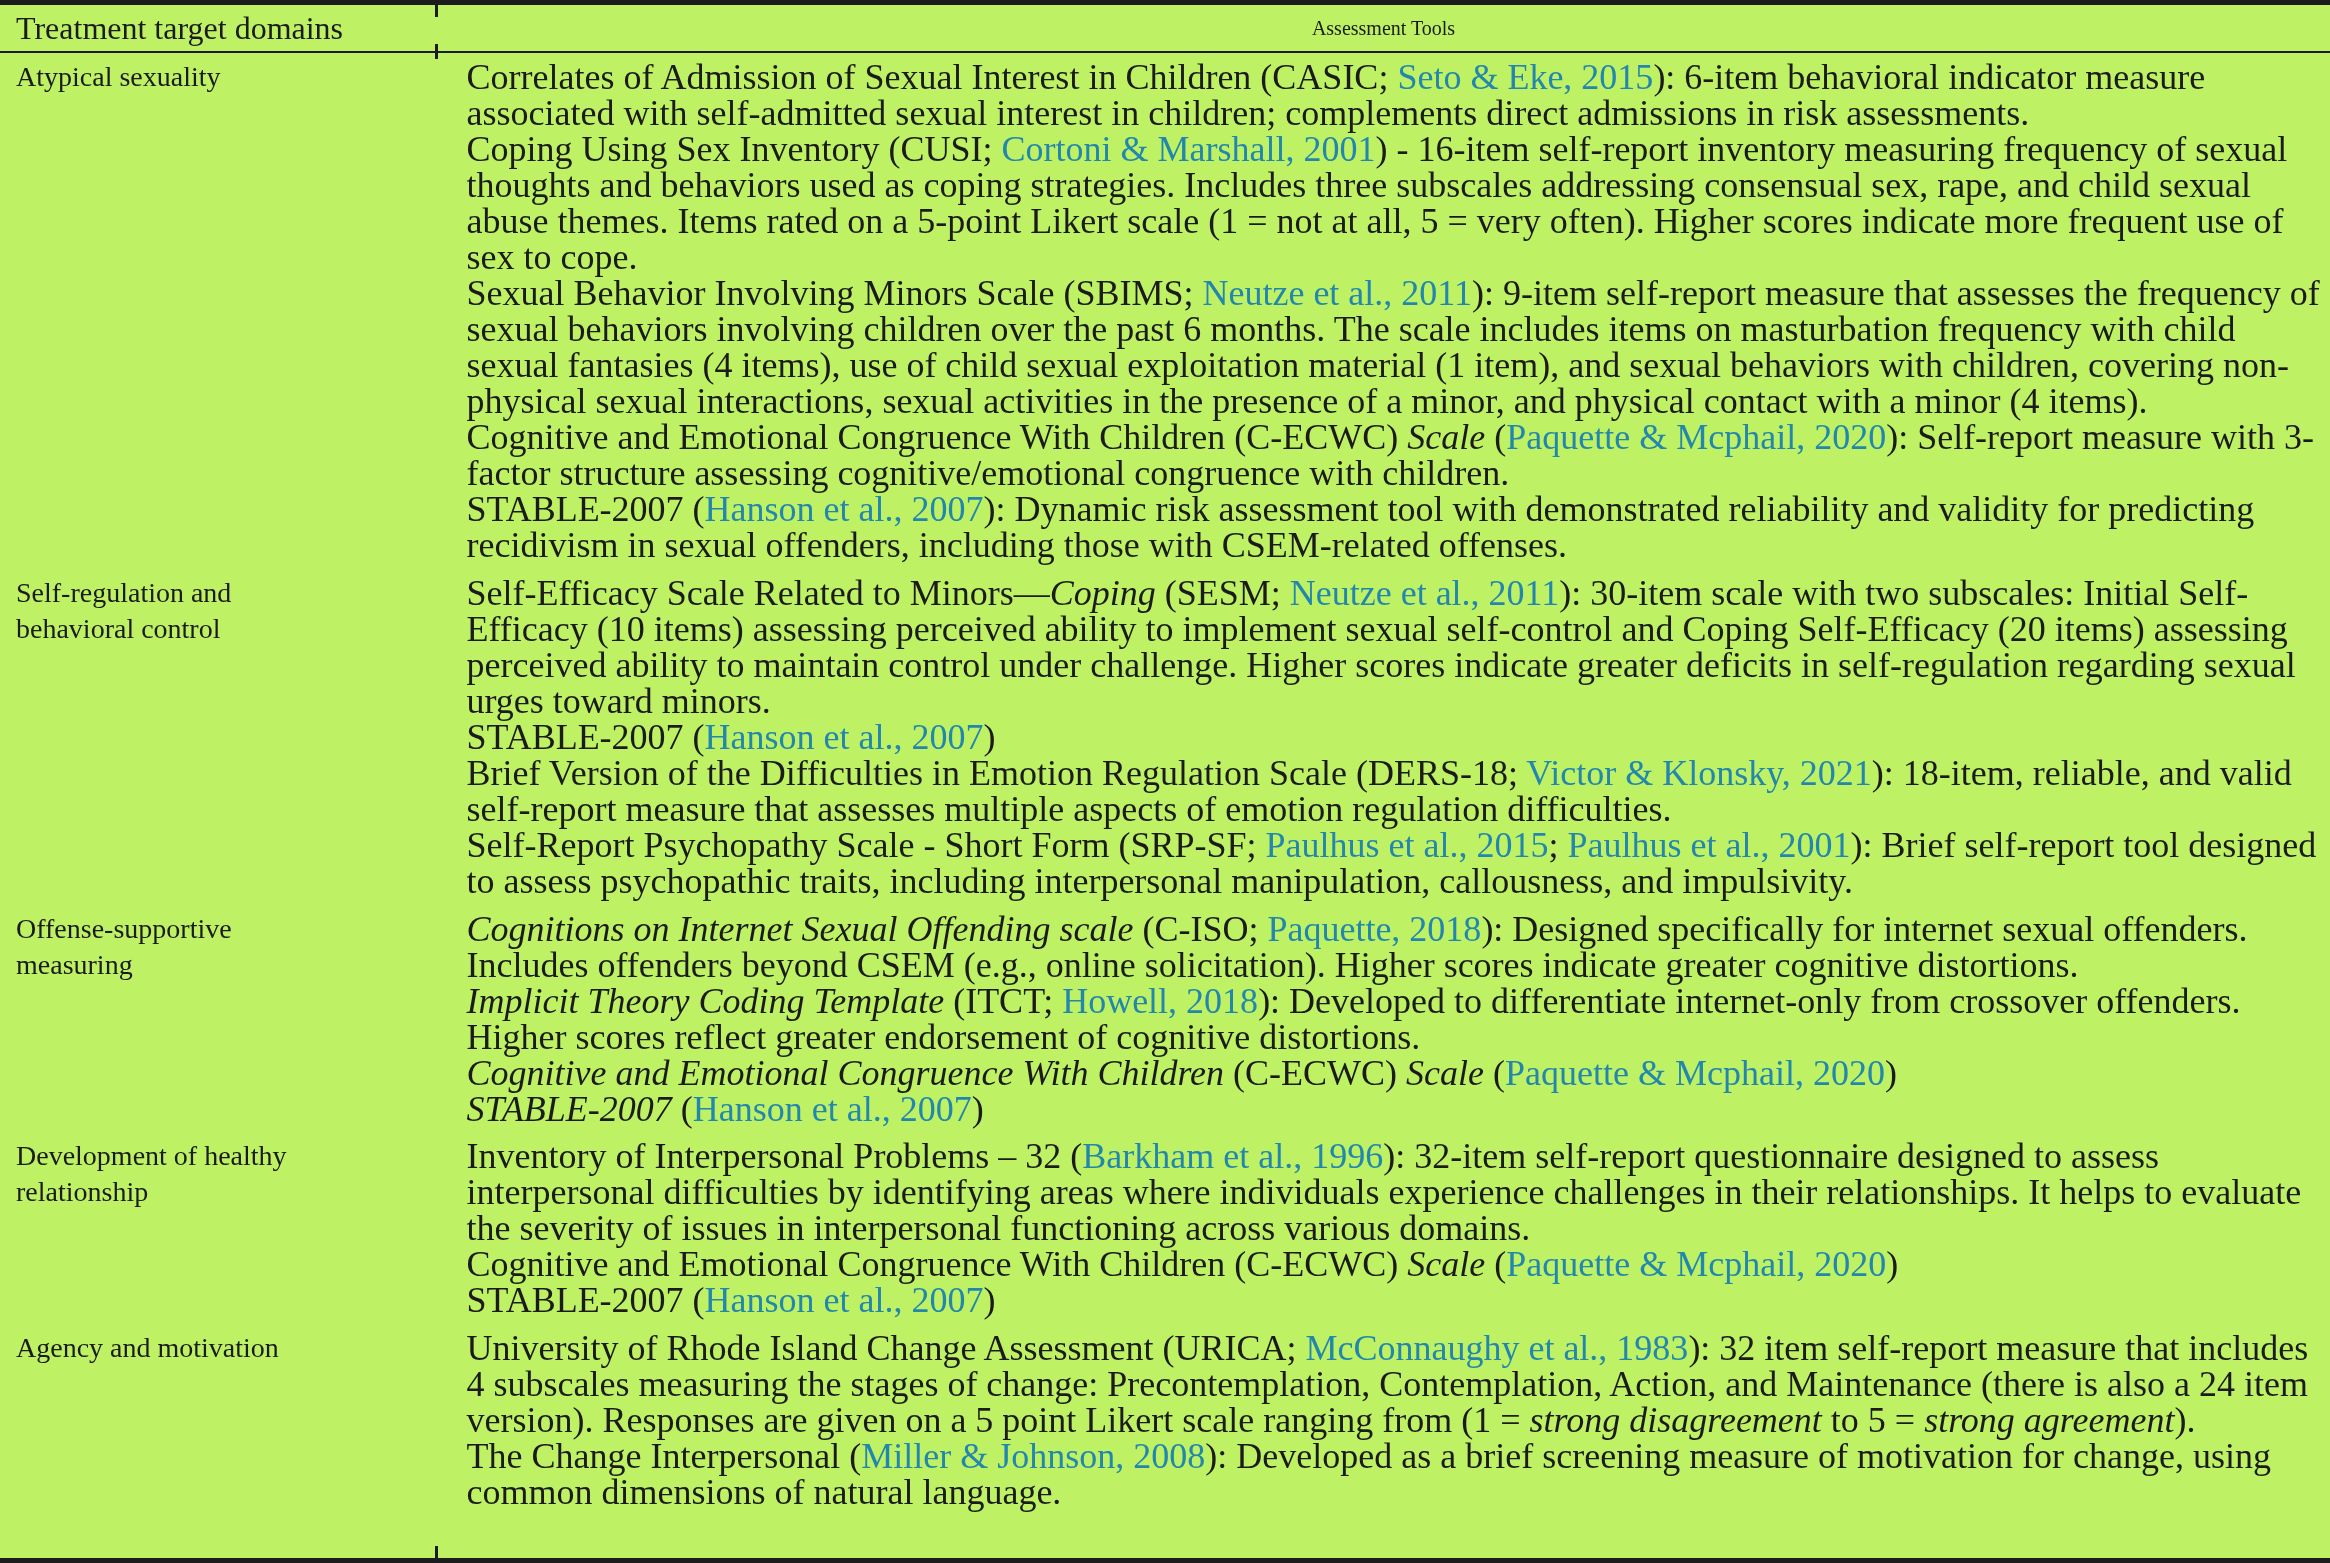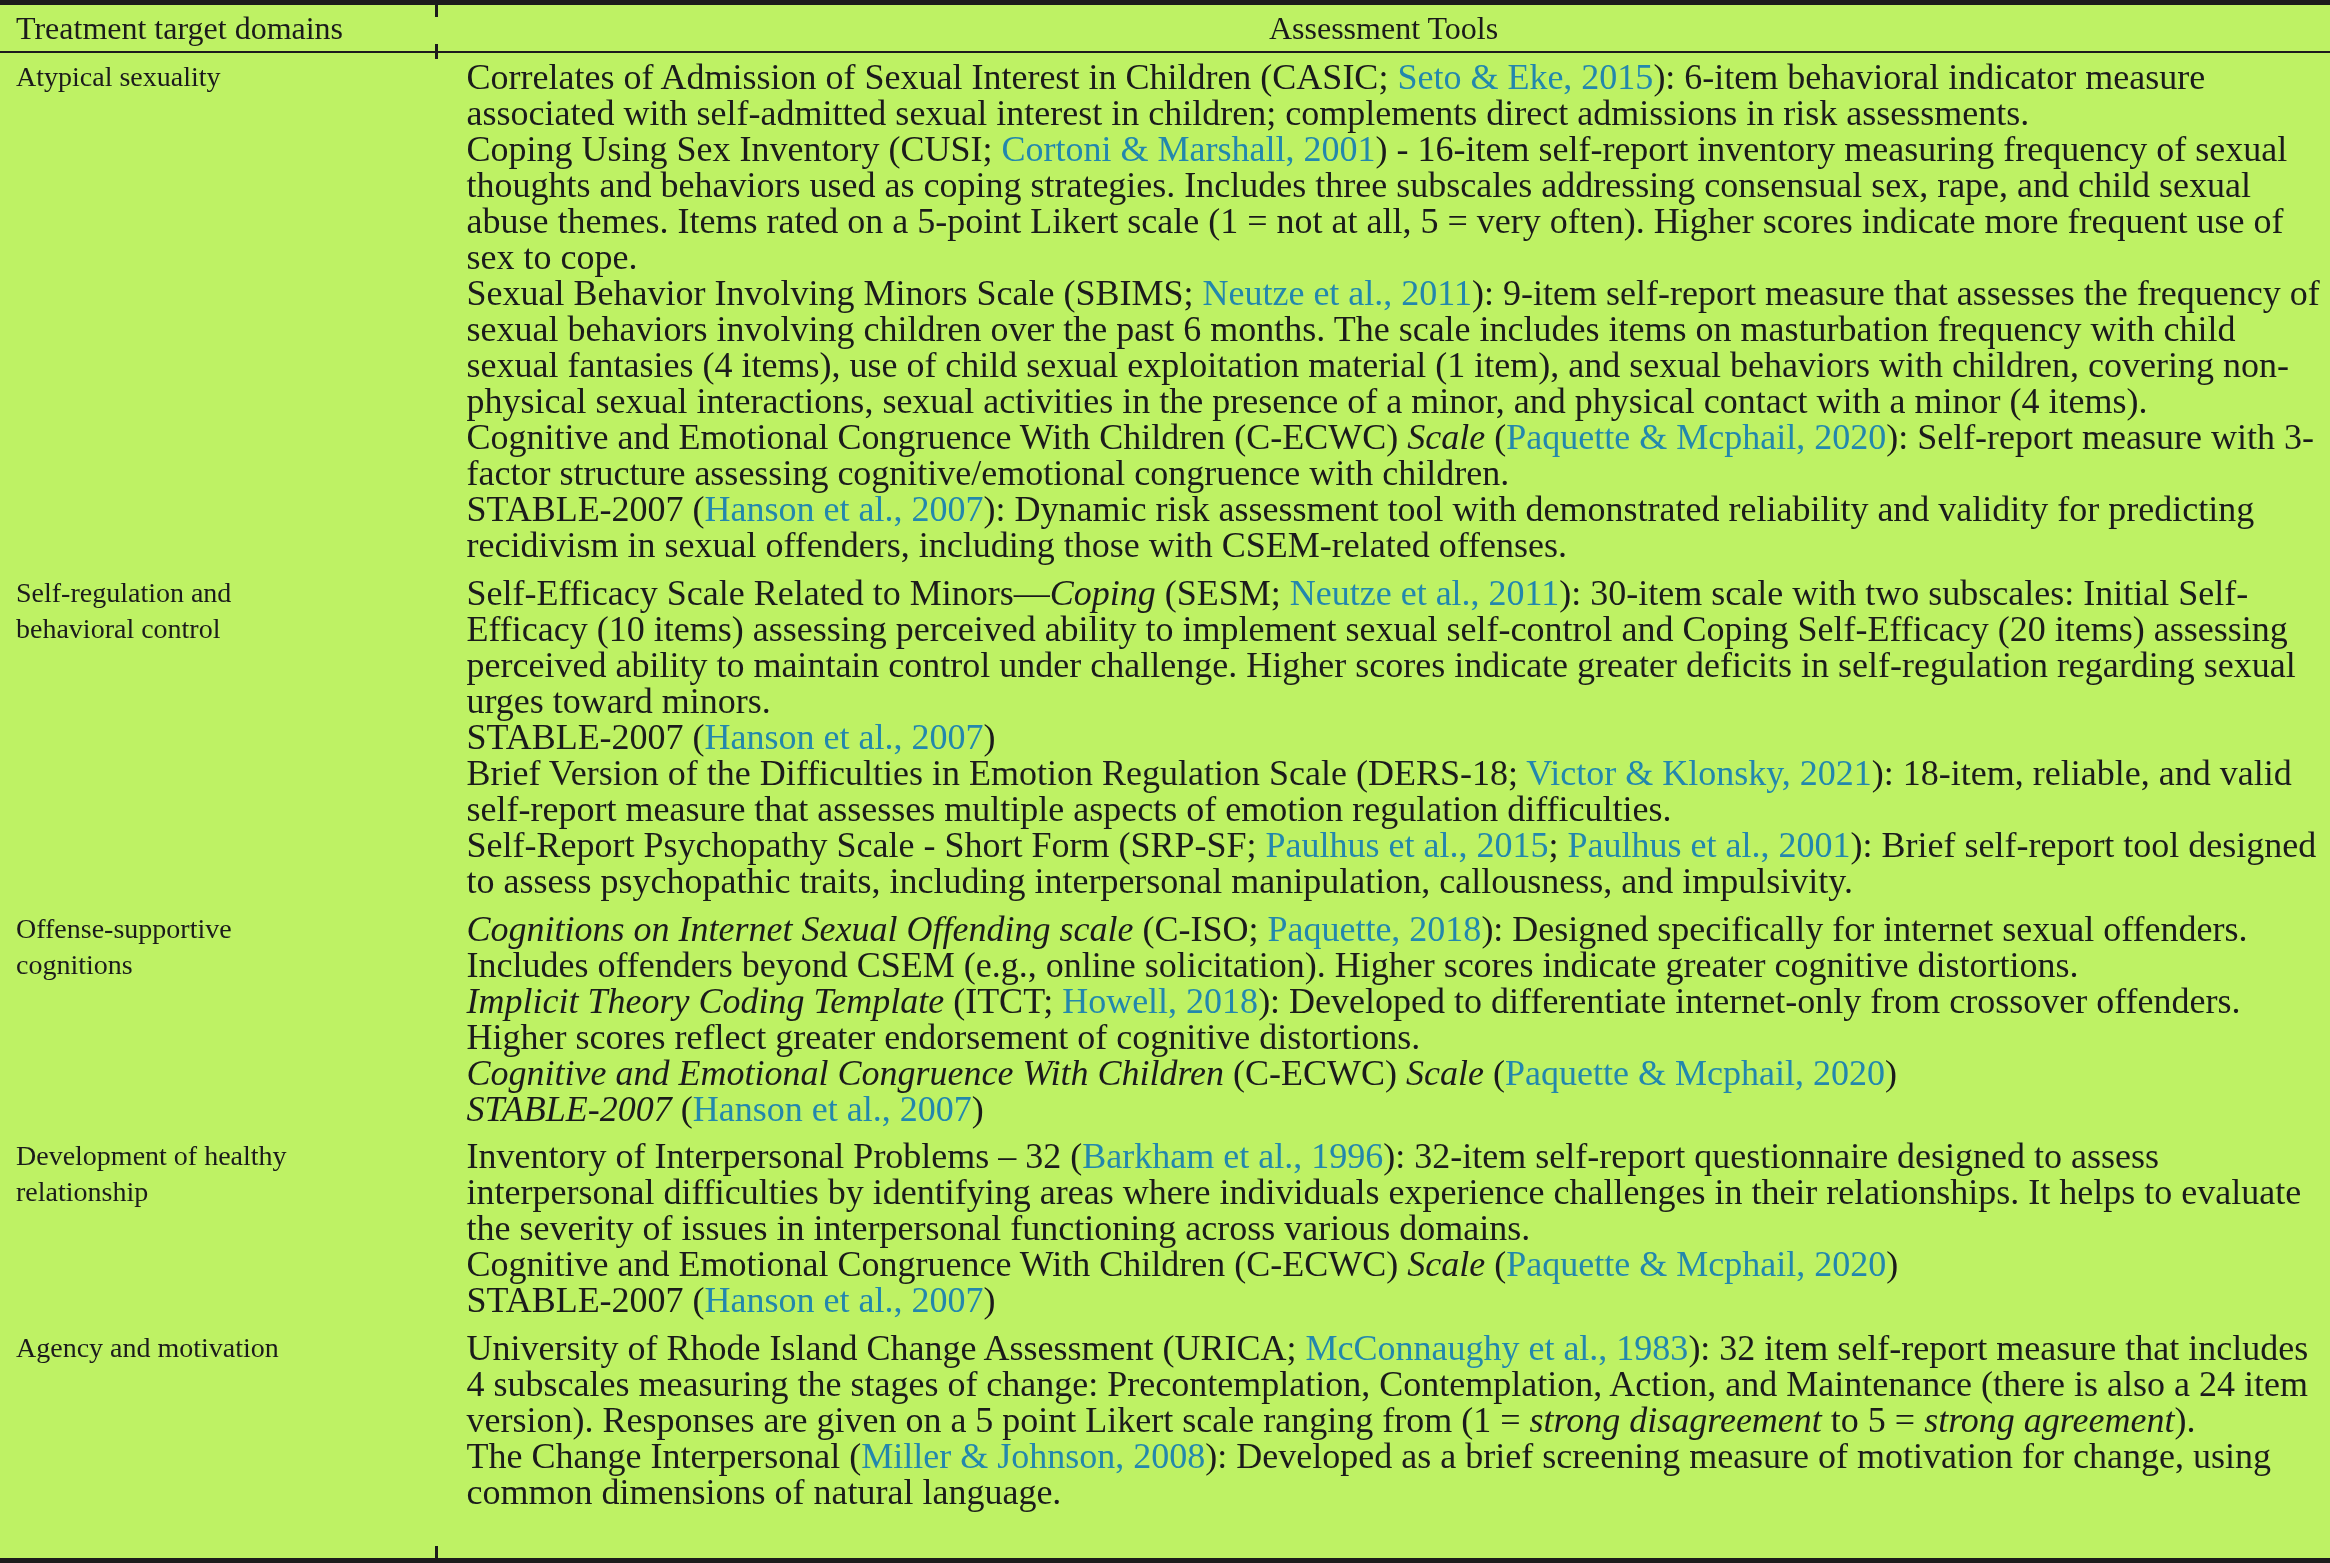--- a/index.html
+++ b/index.html
@@ -34,21 +34,21 @@
     align-items: center;
     height: 46px;
     flex: 0 0 auto;
   }
   .th-domains {
     font-size: 32px;
     padding-left: 16px;
     white-space: nowrap;
   }
   .th-tools {
-    font-size: 32px;
+    font-size: 20px;
     text-align: center;
   }
   .tbody { flex: 1 1 auto; }
   .trow {
     display: grid;
     grid-template-columns: 437px 1fr;
     padding-top: 6.3px;
     padding-bottom: 5.4px;
   }
   .domain-cell {
@@ -100,21 +100,21 @@
         <div class="trow">
           <div class="domain-cell">Self-regulation and behavioral control</div>
           <div class="tools-cell">
             <p class="tool-entry"><span class="seg-n">Self-Efficacy Scale Related to Minors—</span><span class="seg-i">Coping</span><span class="seg-n"> (SESM; </span><span class="seg-l">Neutze et al., 2011</span><span class="seg-n">): 30-item scale with two subscales: Initial Self-Efficacy (10 items) assessing perceived ability to implement sexual self-control and Coping Self-Efficacy (20 items) assessing perceived ability to maintain control under challenge. Higher scores indicate greater deficits in self-regulation regarding sexual urges toward minors.</span></p>
             <p class="tool-entry"><span class="seg-n">STABLE-2007 (</span><span class="seg-l">Hanson et al., 2007</span><span class="seg-n">)</span></p>
             <p class="tool-entry"><span class="seg-n">Brief Version of the Difficulties in Emotion Regulation Scale (DERS-18; </span><span class="seg-l">Victor &amp; Klonsky, 2021</span><span class="seg-n">): 18-item, reliable, and valid self-report measure that assesses multiple aspects of emotion regulation difficulties.</span></p>
             <p class="tool-entry"><span class="seg-n">Self-Report Psychopathy Scale - Short Form (SRP-SF; </span><span class="seg-l">Paulhus et al., 2015</span><span class="seg-n">; </span><span class="seg-l">Paulhus et al., 2001</span><span class="seg-n">): Brief self-report tool designed to assess psychopathic traits, including interpersonal manipulation, callousness, and impulsivity.</span></p>
           </div>
         </div>
         <div class="trow">
-          <div class="domain-cell">Offense-supportive cognitions</div>
+          <div class="domain-cell">Offense-supportive measuring</div>
           <div class="tools-cell">
             <p class="tool-entry"><span class="seg-i">Cognitions on Internet Sexual Offending scale</span><span class="seg-n"> (C-ISO; </span><span class="seg-l">Paquette, 2018</span><span class="seg-n">): Designed specifically for internet sexual offenders. Includes offenders beyond CSEM (e.g., online solicitation). Higher scores indicate greater cognitive distortions.</span></p>
             <p class="tool-entry"><span class="seg-i">Implicit Theory Coding Template</span><span class="seg-n"> (ITCT; </span><span class="seg-l">Howell, 2018</span><span class="seg-n">): Developed to differentiate internet-only from crossover offenders. Higher scores reflect greater endorsement of cognitive distortions.</span></p>
             <p class="tool-entry"><span class="seg-i">Cognitive and Emotional Congruence With Children</span><span class="seg-n"> (C-ECWC) </span><span class="seg-i">Scale</span><span class="seg-n"> (</span><span class="seg-l">Paquette &amp; Mcphail, 2020</span><span class="seg-n">)</span></p>
             <p class="tool-entry"><span class="seg-i">STABLE-2007</span><span class="seg-n"> (</span><span class="seg-l">Hanson et al., 2007</span><span class="seg-n">)</span></p>
           </div>
         </div>
         <div class="trow">
           <div class="domain-cell">Development of healthy relationship</div>
           <div class="tools-cell">

